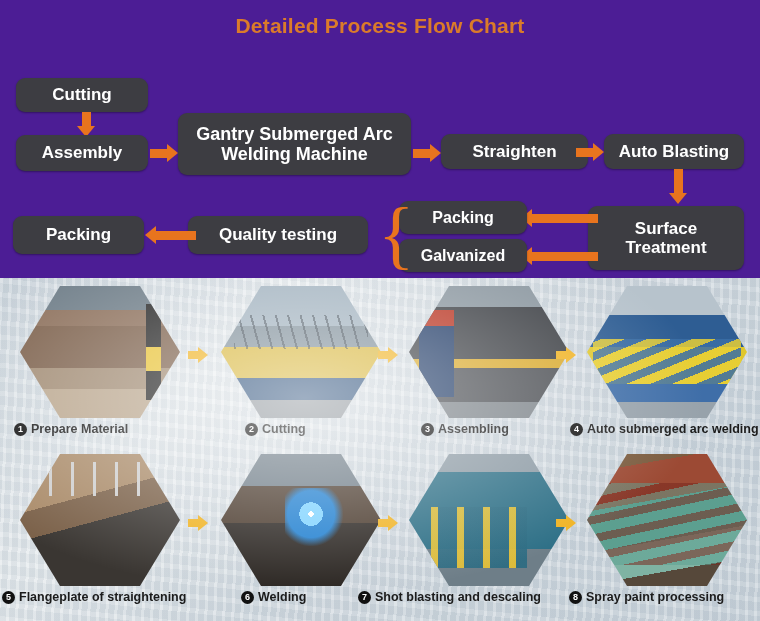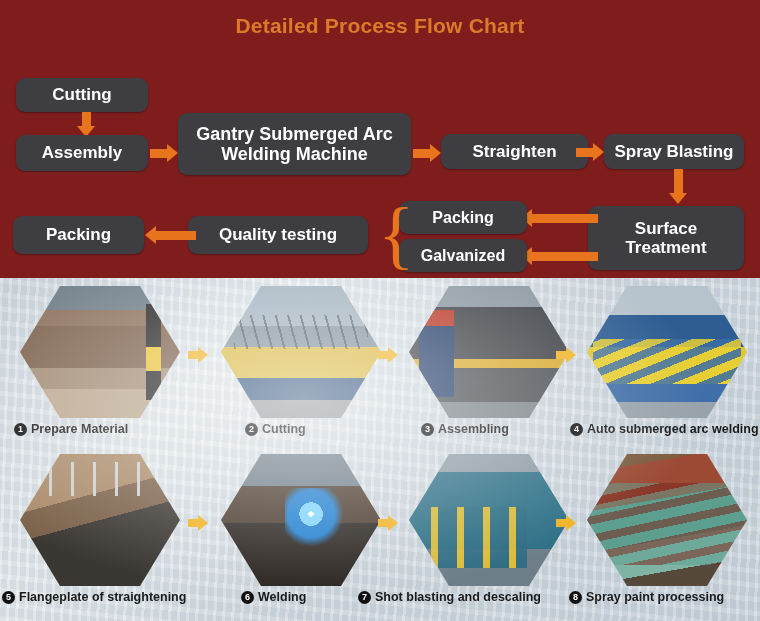--- a/index.html
+++ b/index.html
@@ -2,21 +2,21 @@
 <html><head>
 <meta charset="utf-8">
 <style>
   * { box-sizing: border-box; margin: 0; padding: 0; }
   html, body {
     width: 760px; height: 621px;
     background: #ffffff;
     font-family: "Liberation Sans", sans-serif;
     overflow: hidden;
   }
-  .page { position: relative; width: 760px; height: 621px; background:#7f1d1d; }
+  .page { position: relative; width: 760px; height: 621px; background:#4c1d95; }
 
   
   .title {
     position: absolute; top: 14px; left: 0; width: 760px;
     text-align: center;
     font-size: 21px; font-weight: bold;
     color: #DB7B2A;
     letter-spacing: 0.2px;
   }
 
@@ -201,21 +201,21 @@
     <div class="node" style="left:441px; top:134px; width:147px; height:35px; font-size:17px;">
       <span>Straighten</span>
     </div>
 
     <div class="arrow-r" style="left:576px; top:143px;">
       <div class="shaft" style="width:17px;"></div>
       <div class="head"></div>
     </div>
 
     <div class="node" style="left:604px; top:134px; width:140px; height:35px; font-size:17px;">
-      <span>Spray Blasting</span>
+      <span>Auto Blasting</span>
     </div>
 
     <div class="arrow-d" style="left:669px; top:169px;">
       <div class="shaft" style="height:24px;"></div>
       <div class="head"></div>
     </div>
 
     <div class="node" style="left:588px; top:206px; width:156px; height:64px; font-size:17px;">
       <span>Surface Treatment</span>
     </div>

